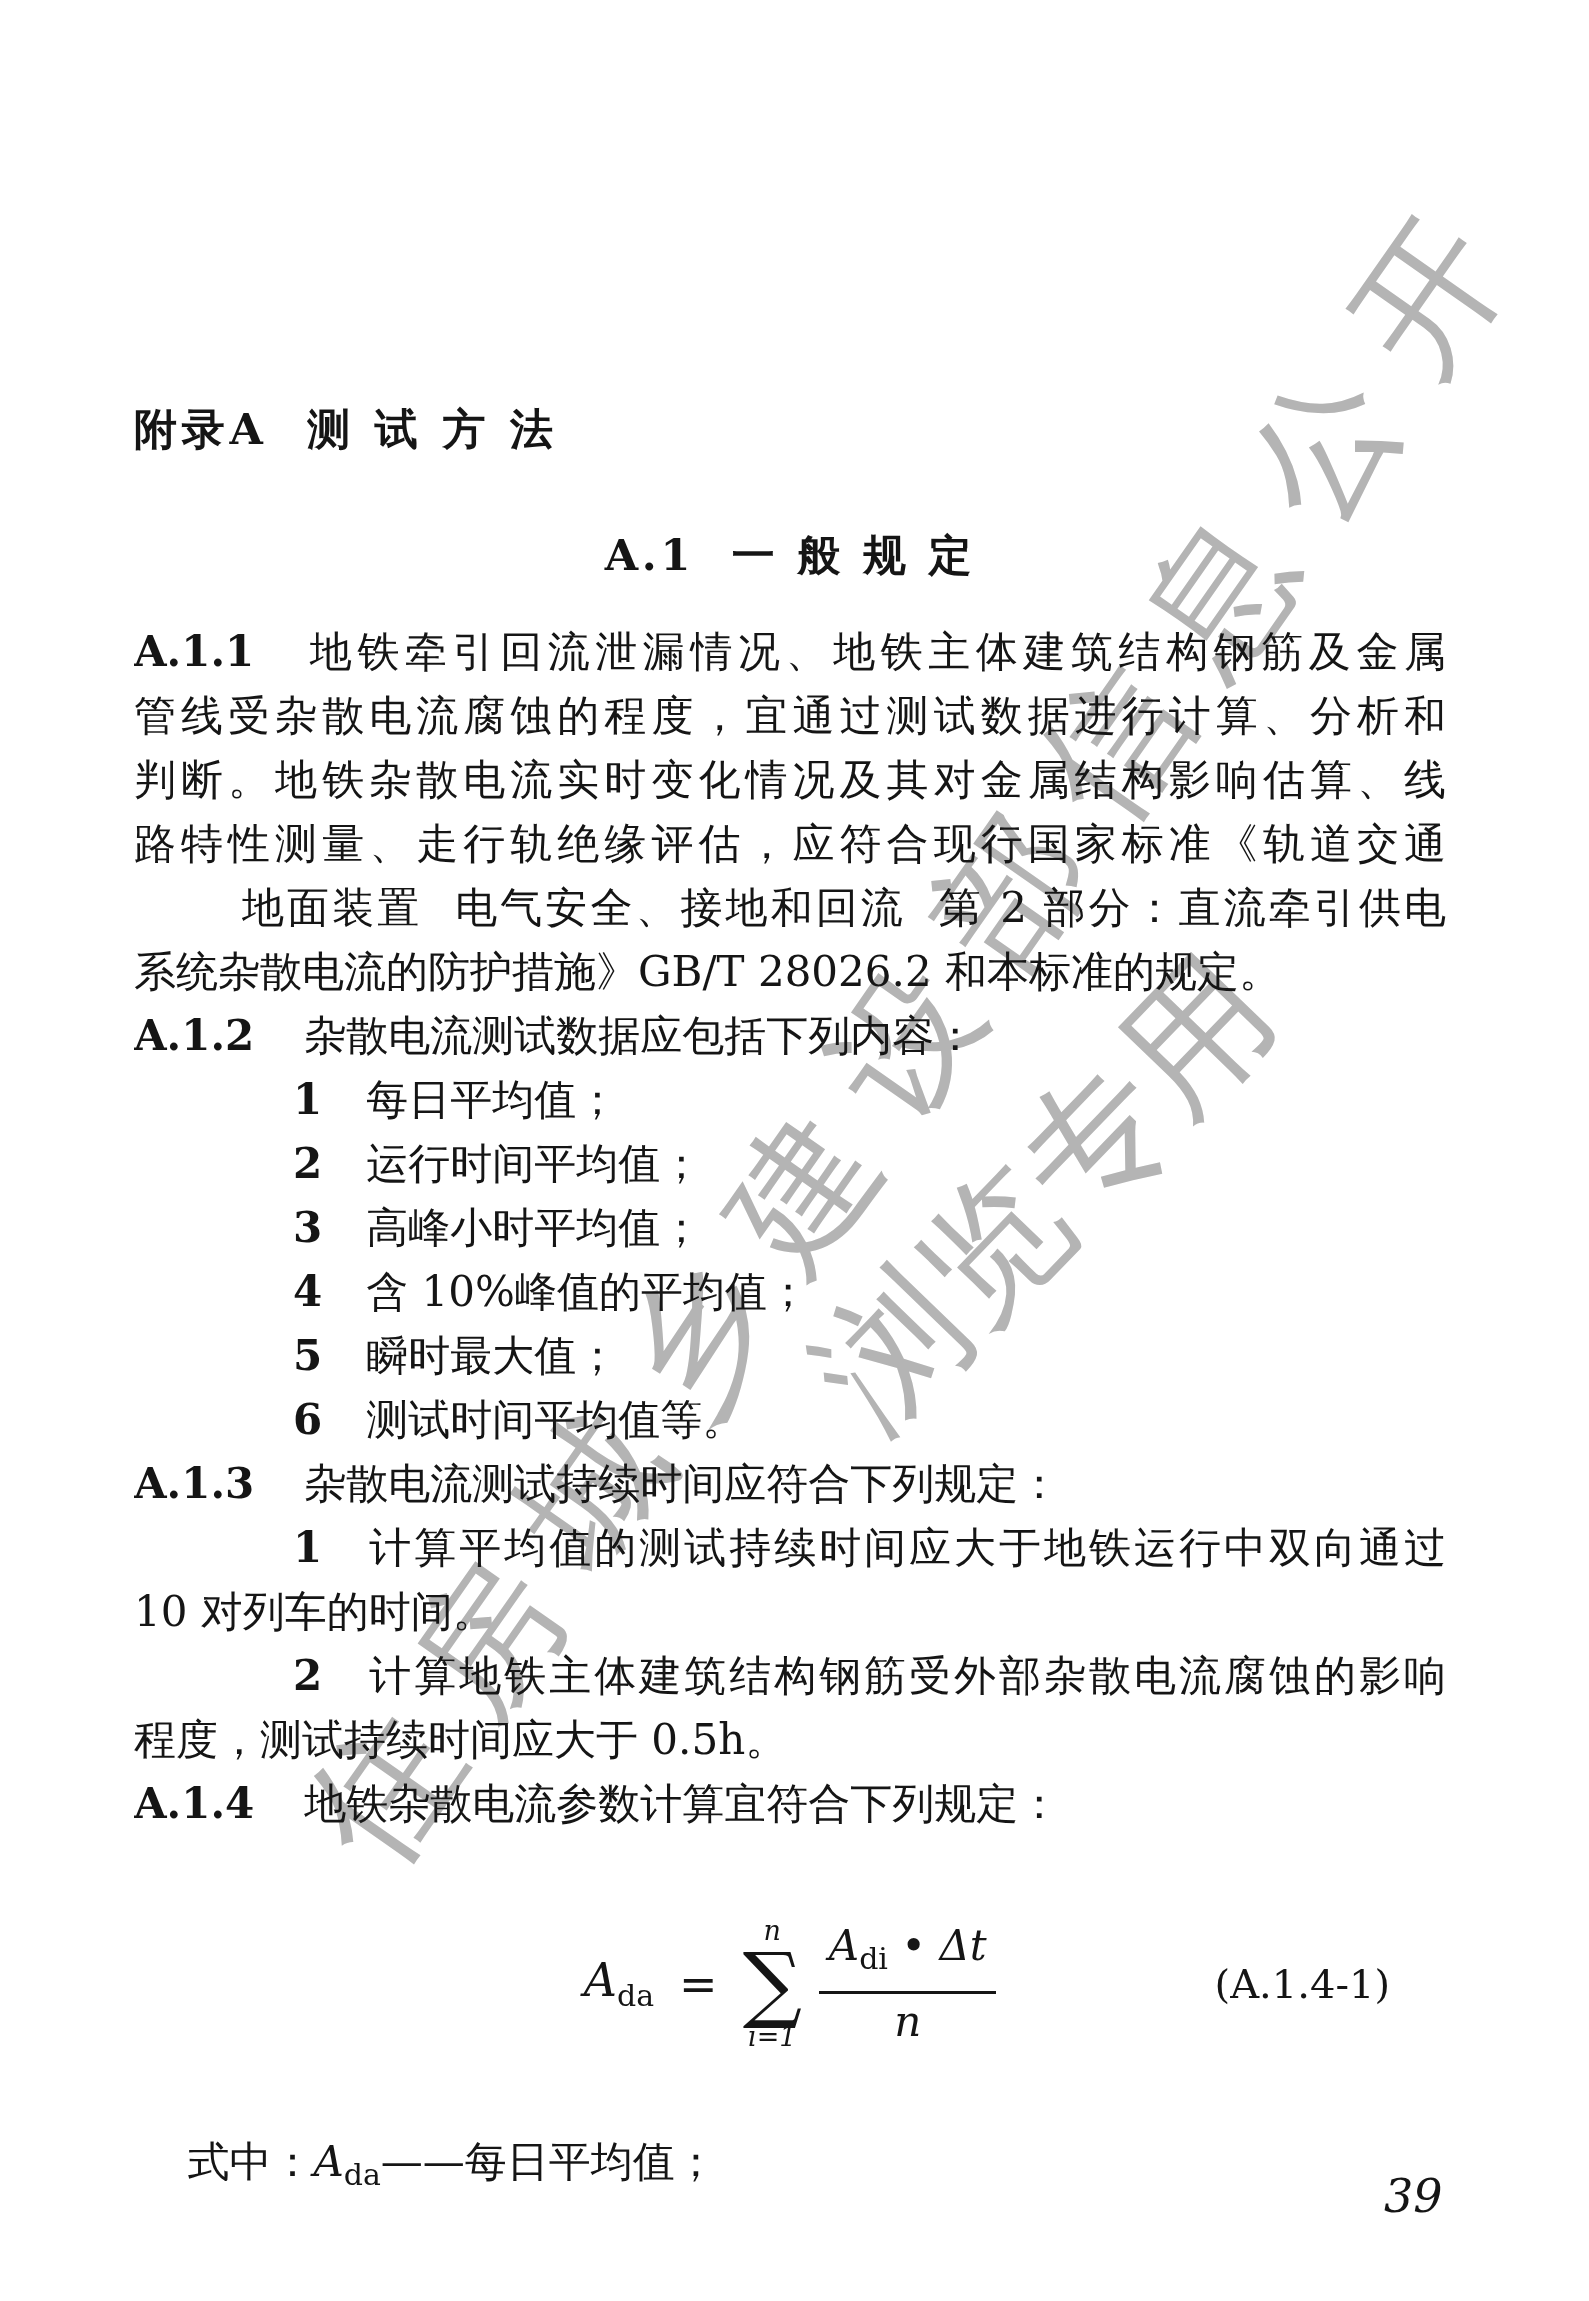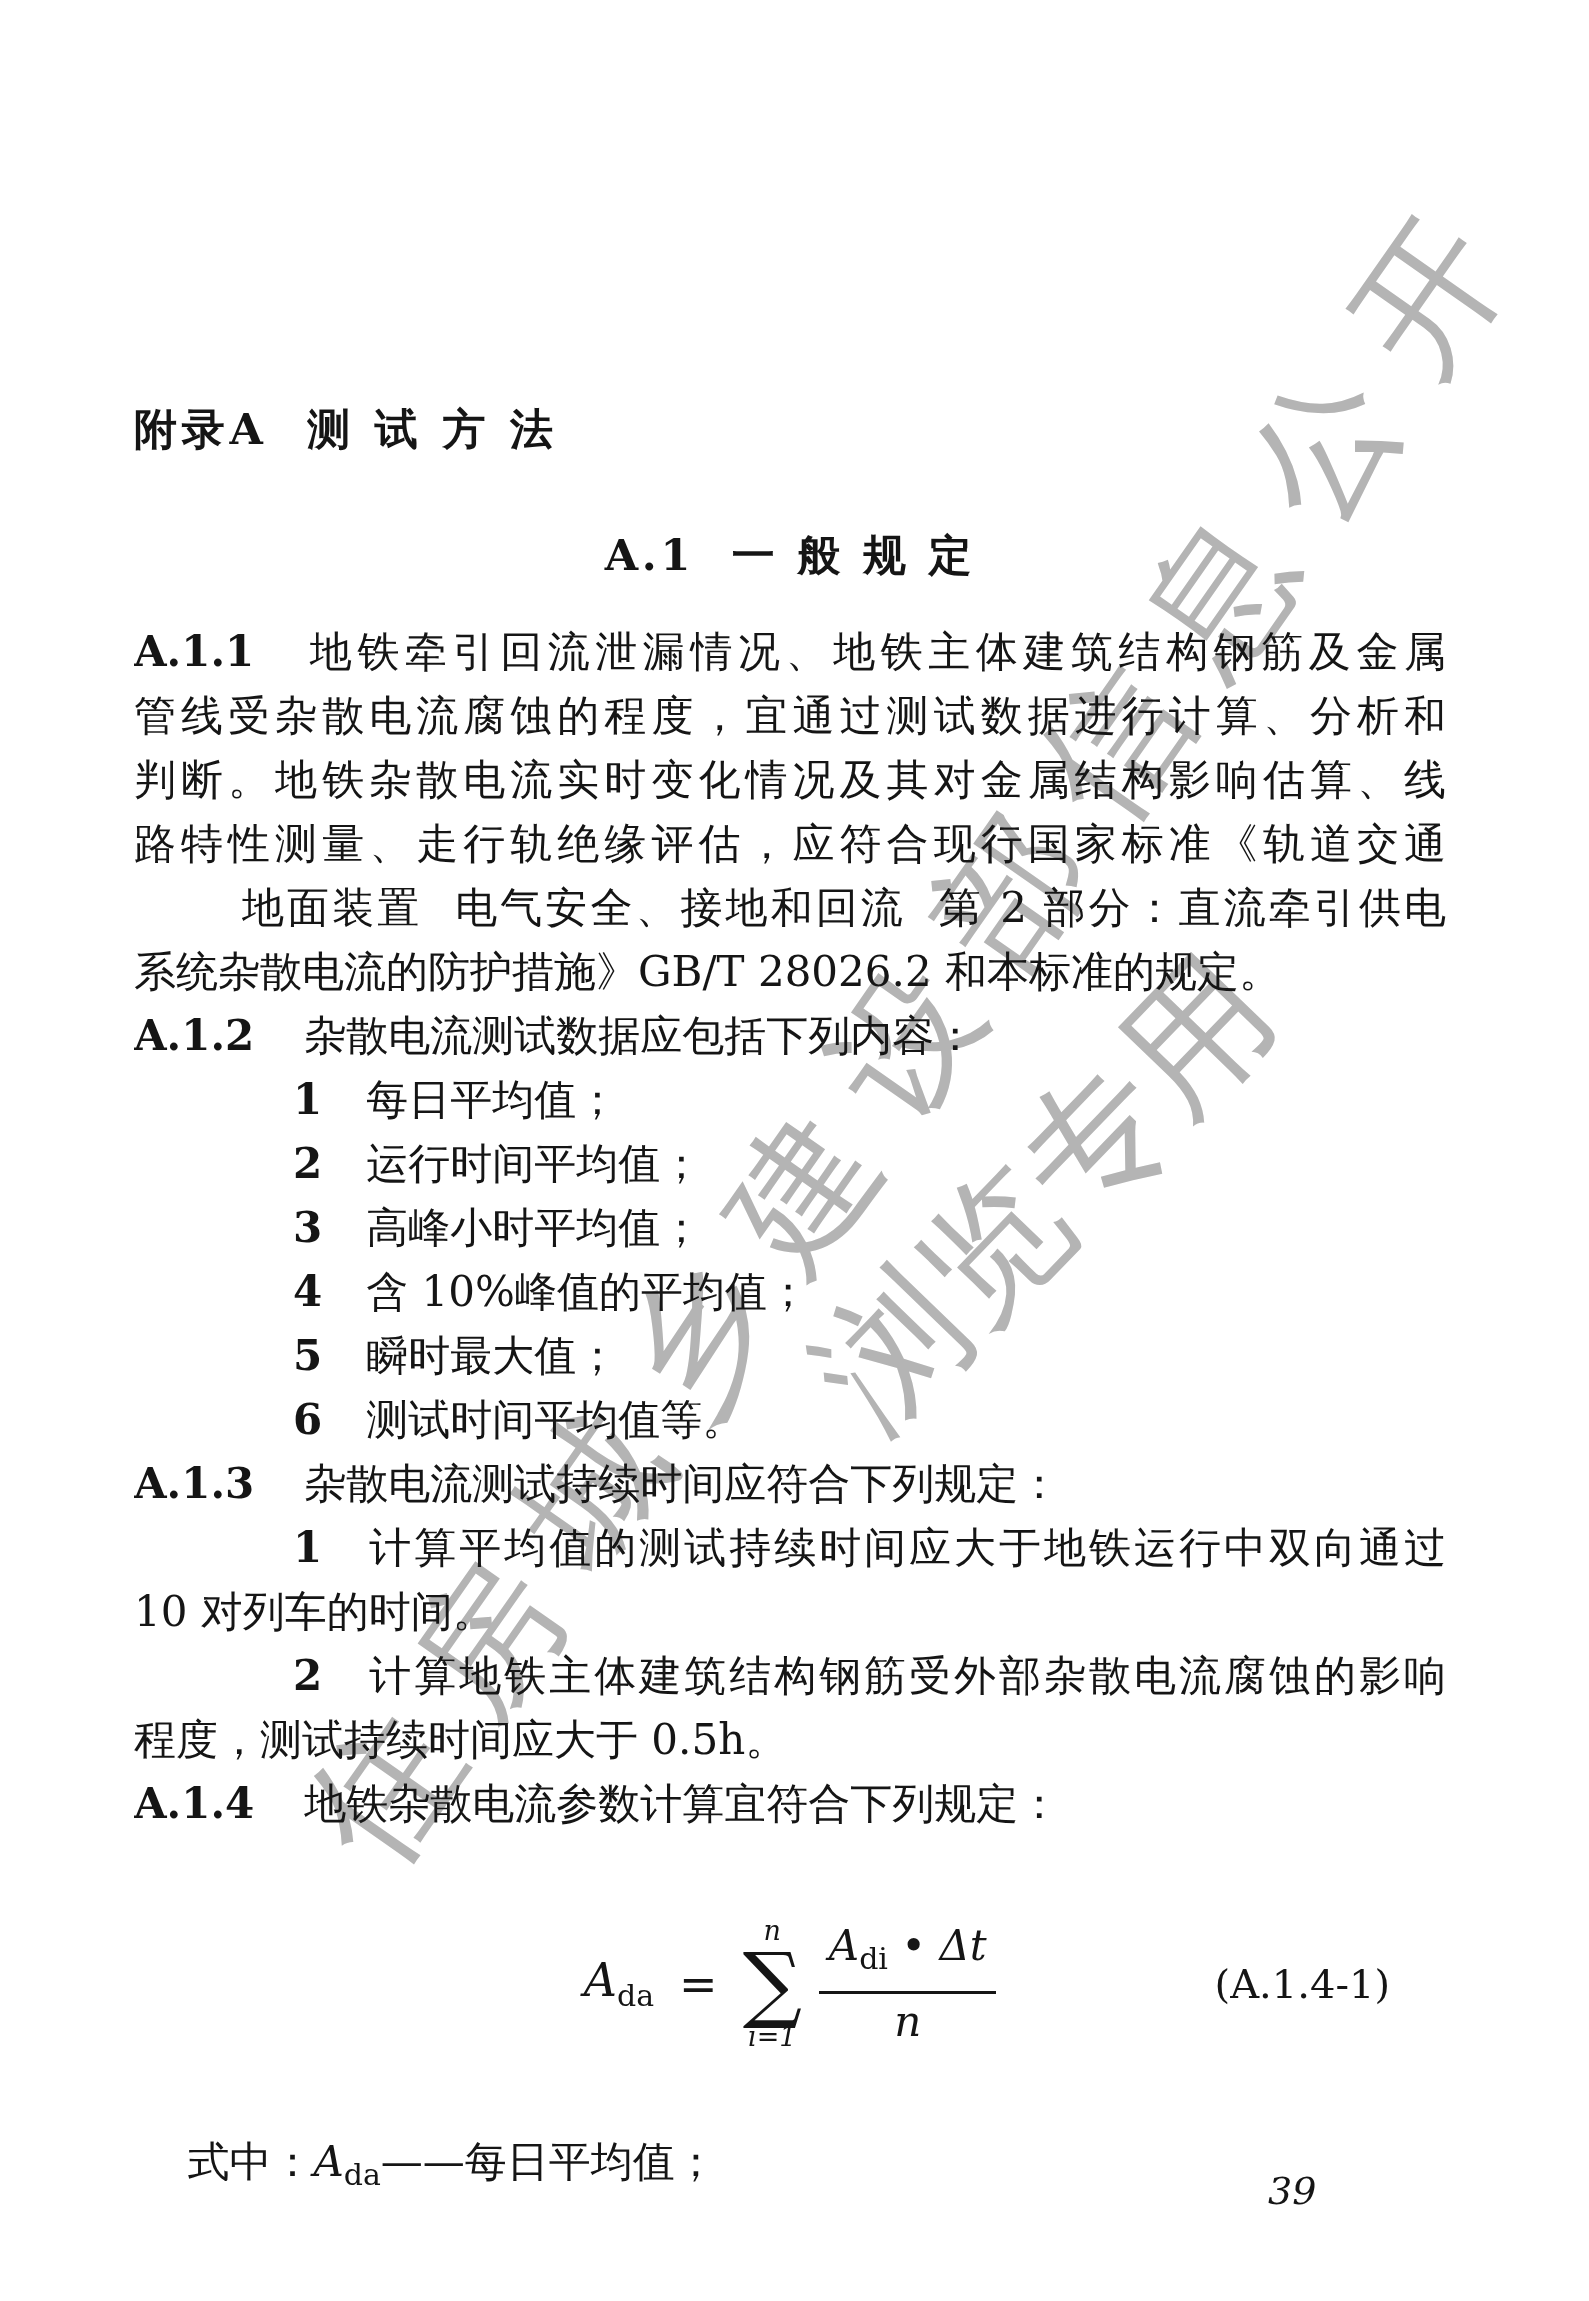--- a/index.html
+++ b/index.html
@@ -77,22 +77,22 @@
   
   .where-line {
     position: absolute; z-index: 1;
     left: 134px; top: 2067px; width: 1312px;
     font-size: 42px; line-height: 63px;
     white-space: pre-wrap;
   }
   
   .pageno {
     position: absolute; z-index: 1;
-    left: 1268px; top: 2169px;
-    font-size: 38px; font-style: italic;
+    left: 1384px; top: 2169px;
+    font-size: 46px; font-style: italic;
   }
 </style>
 </head>
 <body>
 
 <div class="page">
 
   <div class="wm wm1" style="color: rgb(180, 180, 180);">住房城乡建设部信息公开</div>
   <div class="wm wm2" style="color: rgb(180, 180, 180);">浏览专用</div>
 

